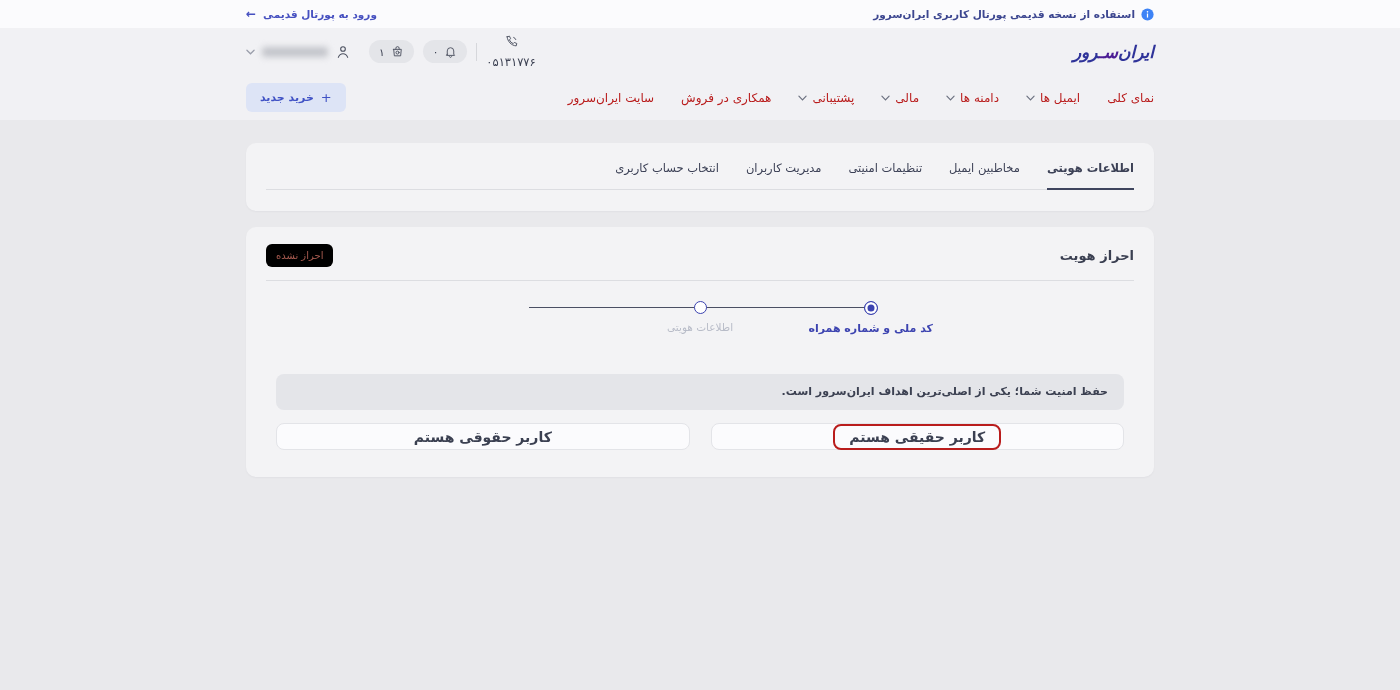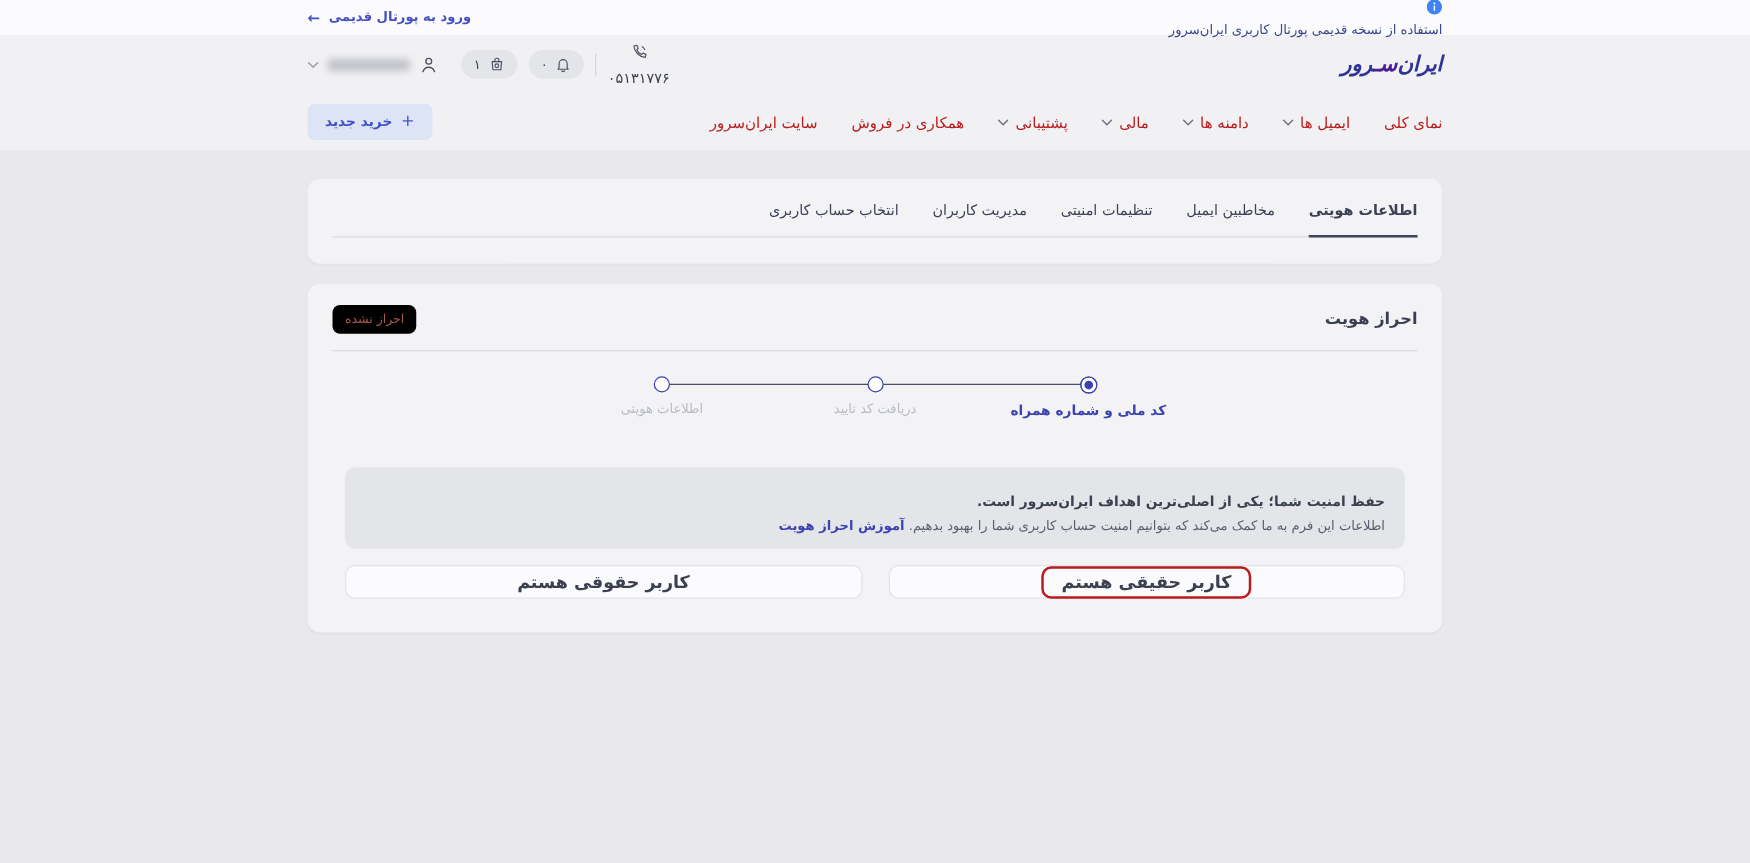--- a/index.html
+++ b/index.html
@@ -8,21 +8,21 @@
     font-family: "DejaVu Sans", sans-serif;
     background: #e9e9ec;
     direction: rtl;
     overflow: hidden;
   }
   .container { width: 908px; margin: 0 auto; }
 
   
   .topbar { height: 28px; background: #fbfbfd; }
   .topbar .container { height: 100%; display: flex; align-items: center; justify-content: space-between; }
-  .topbar-right { display: flex; gap: 6px; color: #3c4690; font-size: 10.5px; font-weight: normal; flex-direction: column; }
+  .topbar-right { display: flex; align-items: center; gap: 6px; color: #3c4690; font-size: 10.5px; font-weight: bold; }
   .topbar-left { display: flex; align-items: center; gap: 7px; color: #4650c0; font-size: 10.5px; font-weight: bold; cursor: pointer; }
   .arrow-glyph { font-size: 12px; line-height: 1; }
 
   
   .band { background: #f1f1f4; }
   .hdr-row1 { height: 47px; display: flex; align-items: center; justify-content: space-between; }
   .logo { font-size: 17px; font-weight: bold; font-style: italic; color: #2f3399; letter-spacing: -0.5px; }
   .logo .accent { color: #4c1d95; }
   .hdr-cluster { display: flex; align-items: center; gap: 9px; }
   .phone-group { display: flex; align-items: center; gap: 6px; color: #3c4152; font-size: 11.5px; flex-direction: column; }
@@ -56,21 +56,21 @@
   
   .stepper { position: relative; width: 512px; margin: 20px auto 0; display: flex; }
   .stepper-line { position: absolute; top: 6px; right: 85px; left: 85px; height: 1px; background: #4a4f63; }
   .step { position: relative; width: 170.6px; display: flex; flex-direction: column; align-items: center; z-index: 1; }
   .dot { width: 13px; height: 13px; border-radius: 50%; border: 1.5px solid #3c43b0; background: #ffffff; }
   .step.active .dot { width: 14px; height: 14px; background: #3c43b0; box-shadow: inset 0 0 0 2.5px #ffffff; }
   .step-label { margin-top: 7px; font-size: 10.5px; color: #b8bcc8; white-space: nowrap; }
   .step.active .step-label { color: #3c43b0; font-weight: bold; font-size: 11px; }
 
   
-  .notice-box { margin: 39px 10px 0; background: #e4e5e9; border-radius: 8px; padding: 21px 16px 12px; }
+  .notice-box { margin: 39px 10px 0; background: #e4e5e9; border-radius: 8px; padding: 11px 16px 12px; }
   .notice-title { font-size: 11px; font-weight: bold; color: #3b4051; }
   .notice-body { margin-top: 7px; font-size: 10.5px; color: #5a5f6f; }
   .notice-link { color: #3c43b0; font-weight: bold; cursor: pointer; }
 
   
   .btn-row { margin: 13px 10px 0; display: flex; gap: 21px; }
   .choice-btn { flex: 1; height: 27px; display: flex; align-items: center; justify-content: center; background: #fbfbfd; border: 1px solid #e3e4e8; border-radius: 8px; font-size: 14px; font-weight: bold; color: #3b4051; cursor: pointer; font-family: inherit; }
   .hl-orange { display: inline-flex; align-items: center; border: 2px solid #b91c1c; border-radius: 8px; padding: 3px 14px; }
 
   svg { display: block; }
@@ -225,34 +225,26 @@
     <div class="head-divider"></div>
 
     <div class="stepper">
       <div class="stepper-line"></div>
       <div class="step active">
         <div class="dot"></div>
         <div class="step-label">کد ملی و شماره همراه</div>
       </div>
       <div class="step">
         <div class="dot"></div>
-        <div class="step-label">دریافت کد تایید</div>
-      </div>
-      <div class="step">
-        <div class="dot"></div>
         <div class="step-label">اطلاعات هویتی</div>
       </div>
     </div>
 
     <div class="notice-box">
       <div class="notice-title">حفظ امنیت شما؛ یکی از اصلی‌ترین اهداف ایران‌سرور است.</div>
-      <div class="notice-body">
-        <span>اطلاعات این فرم به ما کمک می‌کند که بتوانیم امنیت حساب کاربری شما را بهبود بدهیم.</span>
-        <span class="notice-link">آموزش احراز هویت</span>
-      </div>
     </div>
 
     <div class="btn-row">
       <button class="choice-btn">
         <span class="hl-orange">
           <span>کاربر حقیقی هستم</span>
         </span>
       </button>
       <button class="choice-btn">
         <span>کاربر حقوقی هستم</span>

